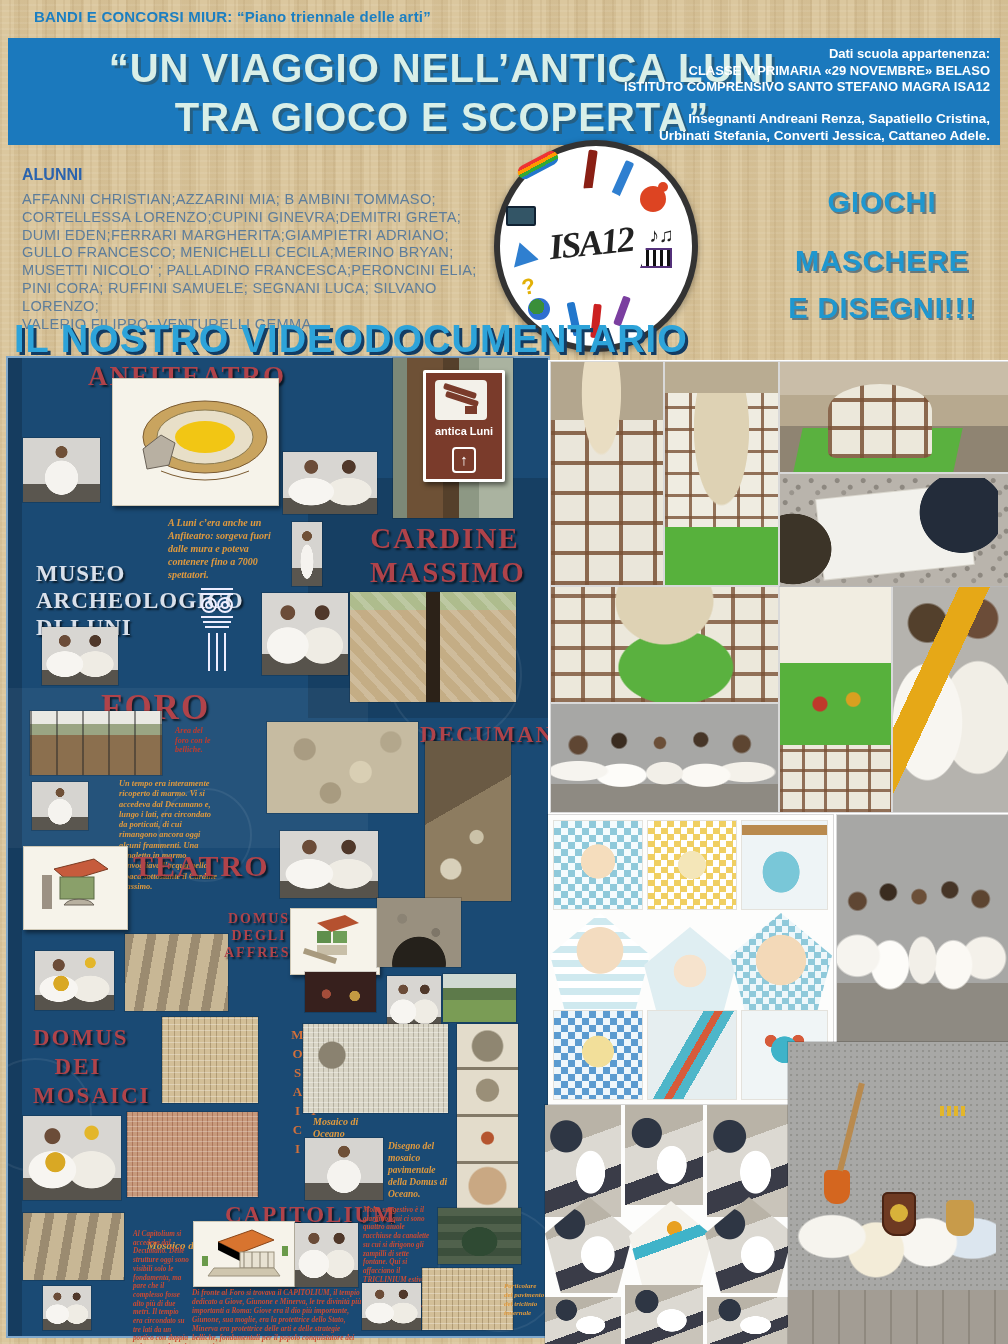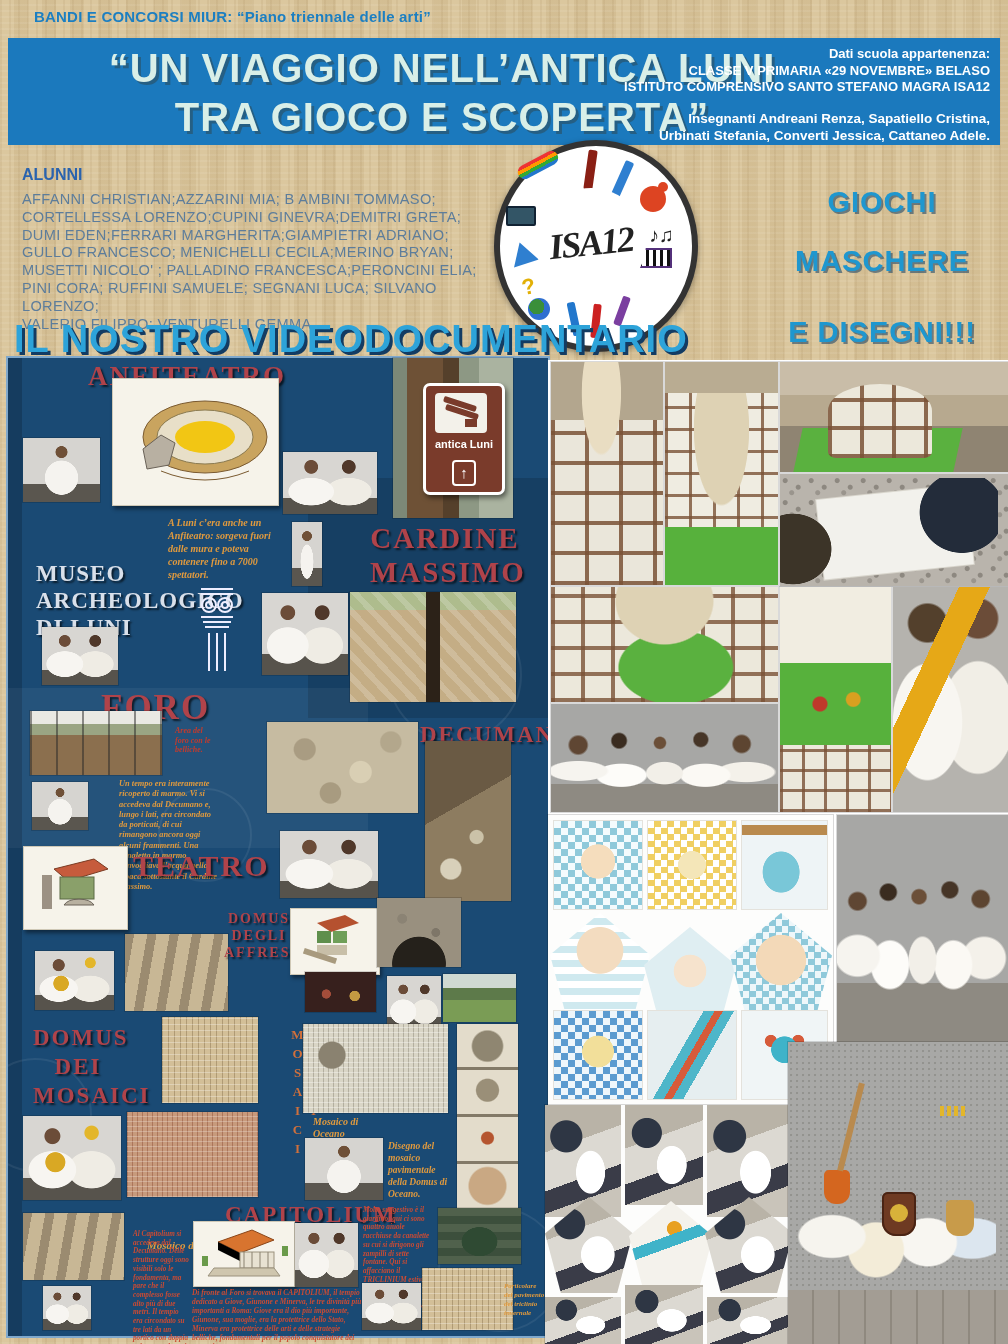--- a/index.html
+++ b/index.html
@@ -154,22 +154,22 @@
   .speckle{background-color:#a8a8a6;background-image:radial-gradient(#93938f 1px, rgba(0,0,0,0) 1.6px);background-size:6px 6px;}
   .pent{position:absolute;clip-path:polygon(50% 0,100% 38%,82% 100%,18% 100%,0 38%);}
   .art{position:absolute;box-shadow:0 0 0 1px #e4e2dc;}
   .desk{background:
     radial-gradient(circle at 28% 28%, #2e3644 0 16%, rgba(0,0,0,0) 17%),
     radial-gradient(ellipse at 60% 60%, #ffffff 0 22%, rgba(0,0,0,0) 23%),
     linear-gradient(160deg,#b9b3a7 0 34%, #dcd9d2 34% 62%, #3a3c48 62% 78%, #c9c4ba 78%);}
 
   
   .treephoto{background:linear-gradient(90deg,#7c8877 0 12%, #6e5136 12% 42%, #55402b 42% 55%, #8d9884 55% 72%, #aab3a0 72% 100%);}
-  .signboard{position:absolute;left:30px;top:25px;width:76px;height:106px;background:#7a3b2b;
-    border:3px solid #fff;border-radius:7px;box-shadow:2px 3px 5px rgba(0,0,0,.5);}
+  .signboard{position:absolute;left:30px;top:12px;width:76px;height:106px;background:#7a3b2b;
+    border:3px solid #fff;border-radius:2px;box-shadow:2px 3px 5px rgba(0,0,0,.5);}
   .sign-icon{position:absolute;left:9px;top:7px;width:52px;height:40px;background:#f3f1ea;border-radius:4px;}
   .sign-arrow{position:absolute;left:26px;bottom:6px;width:20px;height:22px;border:2px solid #fff;border-radius:4px;
     color:#fff;font-size:15px;line-height:21px;text-align:center;font-weight:bold;}
   .sign-label{position:absolute;left:0;top:52px;width:100%;text-align:center;color:#fff;font-size:11px;font-weight:bold;}
 
   .colghost{position:absolute;}
 </style>
 </head>
 <body>
 
@@ -219,21 +219,21 @@
     <div class="doodle bar" style="left:118px;top:150px;width:8px;height:30px;background:#7b3fa0;transform:rotate(20deg);"></div>
     <div class="doodle bar" style="left:6px;top:60px;width:26px;height:16px;background:#356;border:2px solid #123;"></div>
     <div class="logo-inner">
       <span class="logo-txt">ISA12</span>
     </div>
   </div>
 
   <div class="t" style="left:756px;top:186px;width:252px;">
     <div class="side-line">GIOCHI</div>
     <div class="side-line" style="margin-top:26px;">MASCHERE</div>
-    <div class="side-line" style="margin-top:38px;">E DISEGNI!!!</div>
+    <div class="side-line" style="margin-top:14px;">E DISEGNI!!!</div>
   </div>
 
   <div class="t video-title" style="left:14px;top:318px;">IL NOSTRO VIDEODOCUMENTARIO</div>
 
   <div class="poster">
     <div class="panel" style="left:0;top:0;width:14px;height:100%;background:rgba(0,0,0,.18);"></div>
     <div class="panel" style="left:300px;top:120px;width:240px;height:240px;background:rgba(0,0,0,.14);"></div>
     <div class="panel" style="left:0;top:330px;width:360px;height:160px;background:rgba(255,255,255,.05);"></div>
     <div class="swirl" style="left:380px;top:250px;width:130px;height:130px;"></div>
     <div class="swirl" style="left:150px;top:430px;width:90px;height:90px;"></div>

